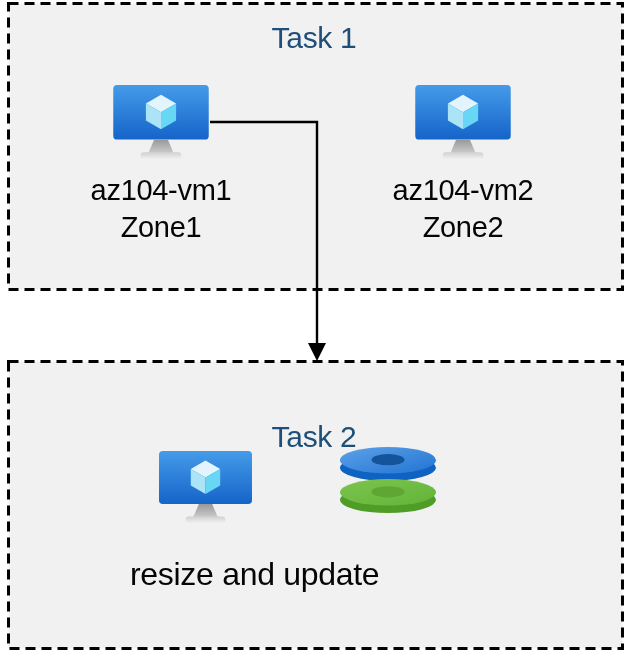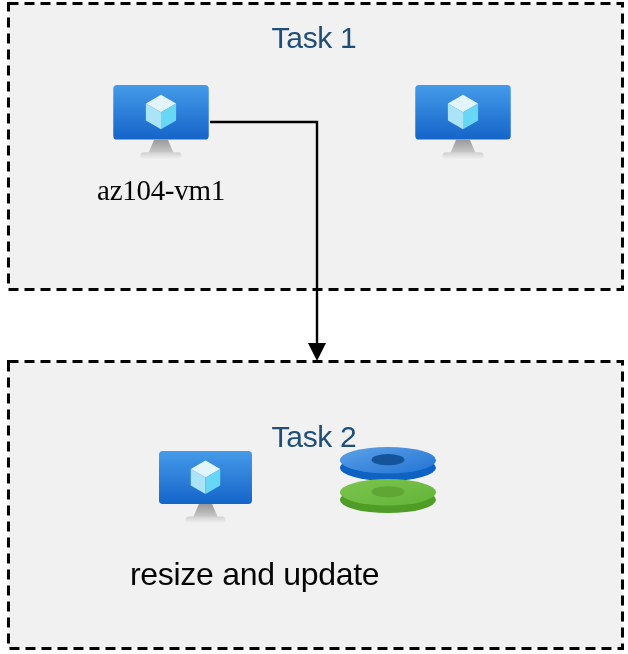--- a/index.html
+++ b/index.html
@@ -19,21 +19,21 @@
     position:absolute; left:8px; width:612px;
     text-align:center;
     font-size:30px; line-height:36px; letter-spacing:-0.3px;
     color: var(--title-text, #1f4e79);
   }
   .t1 { top:20px; }
   .t2 { top:381px;margin-top:38px; }
 
   .vm-node {
     position:absolute; width:190px;
-    display:flex; flex-direction:column; align-items:center;font-family:Liberation Serif, serif;
+    display:flex; flex-direction:column; align-items:center;
   }
   .vm-node .icon-wrap { line-height:0; }
   .vm-label {
     margin-top:12px; text-align:center;
     font-size:29px; line-height:37px; letter-spacing:-0.3px;
     color: var(--label-text, #050505);
   }
   .abs { position:absolute; line-height:0; }
   .caption {
     position:absolute; left:130px; top:554px; width:310px;
@@ -102,30 +102,33 @@
   <div class="group-title t1">Task 1</div>
 
   <div class="vm-node" style="left:66px; top:84px;">
     <span class="icon-wrap">
       <svg width="98" height="76" viewBox="0 0 100 78">
           <use href="#sym-vm"></use>
         </svg>
     </span>
     <div class="vm-label">
       <div>az104-vm1</div>
+      <div>Zone1</div>
     </div>
   </div>
 
   <div class="vm-node" style="left:368px; top:84px;">
     <span class="icon-wrap">
       <svg width="98" height="76" viewBox="0 0 100 78">
           <use href="#sym-vm"></use>
         </svg>
     </span>
     <div class="vm-label">
+      <div>az104-vm2</div>
+      <div>Zone2</div>
     </div>
   </div>
 
   <div class="group-title t2">Task 2</div>
 
   <span class="abs" style="left:158px; top:450px;">
     <svg width="95" height="74" viewBox="0 0 100 78">
         <use href="#sym-vm"></use>
       </svg>
   </span>

